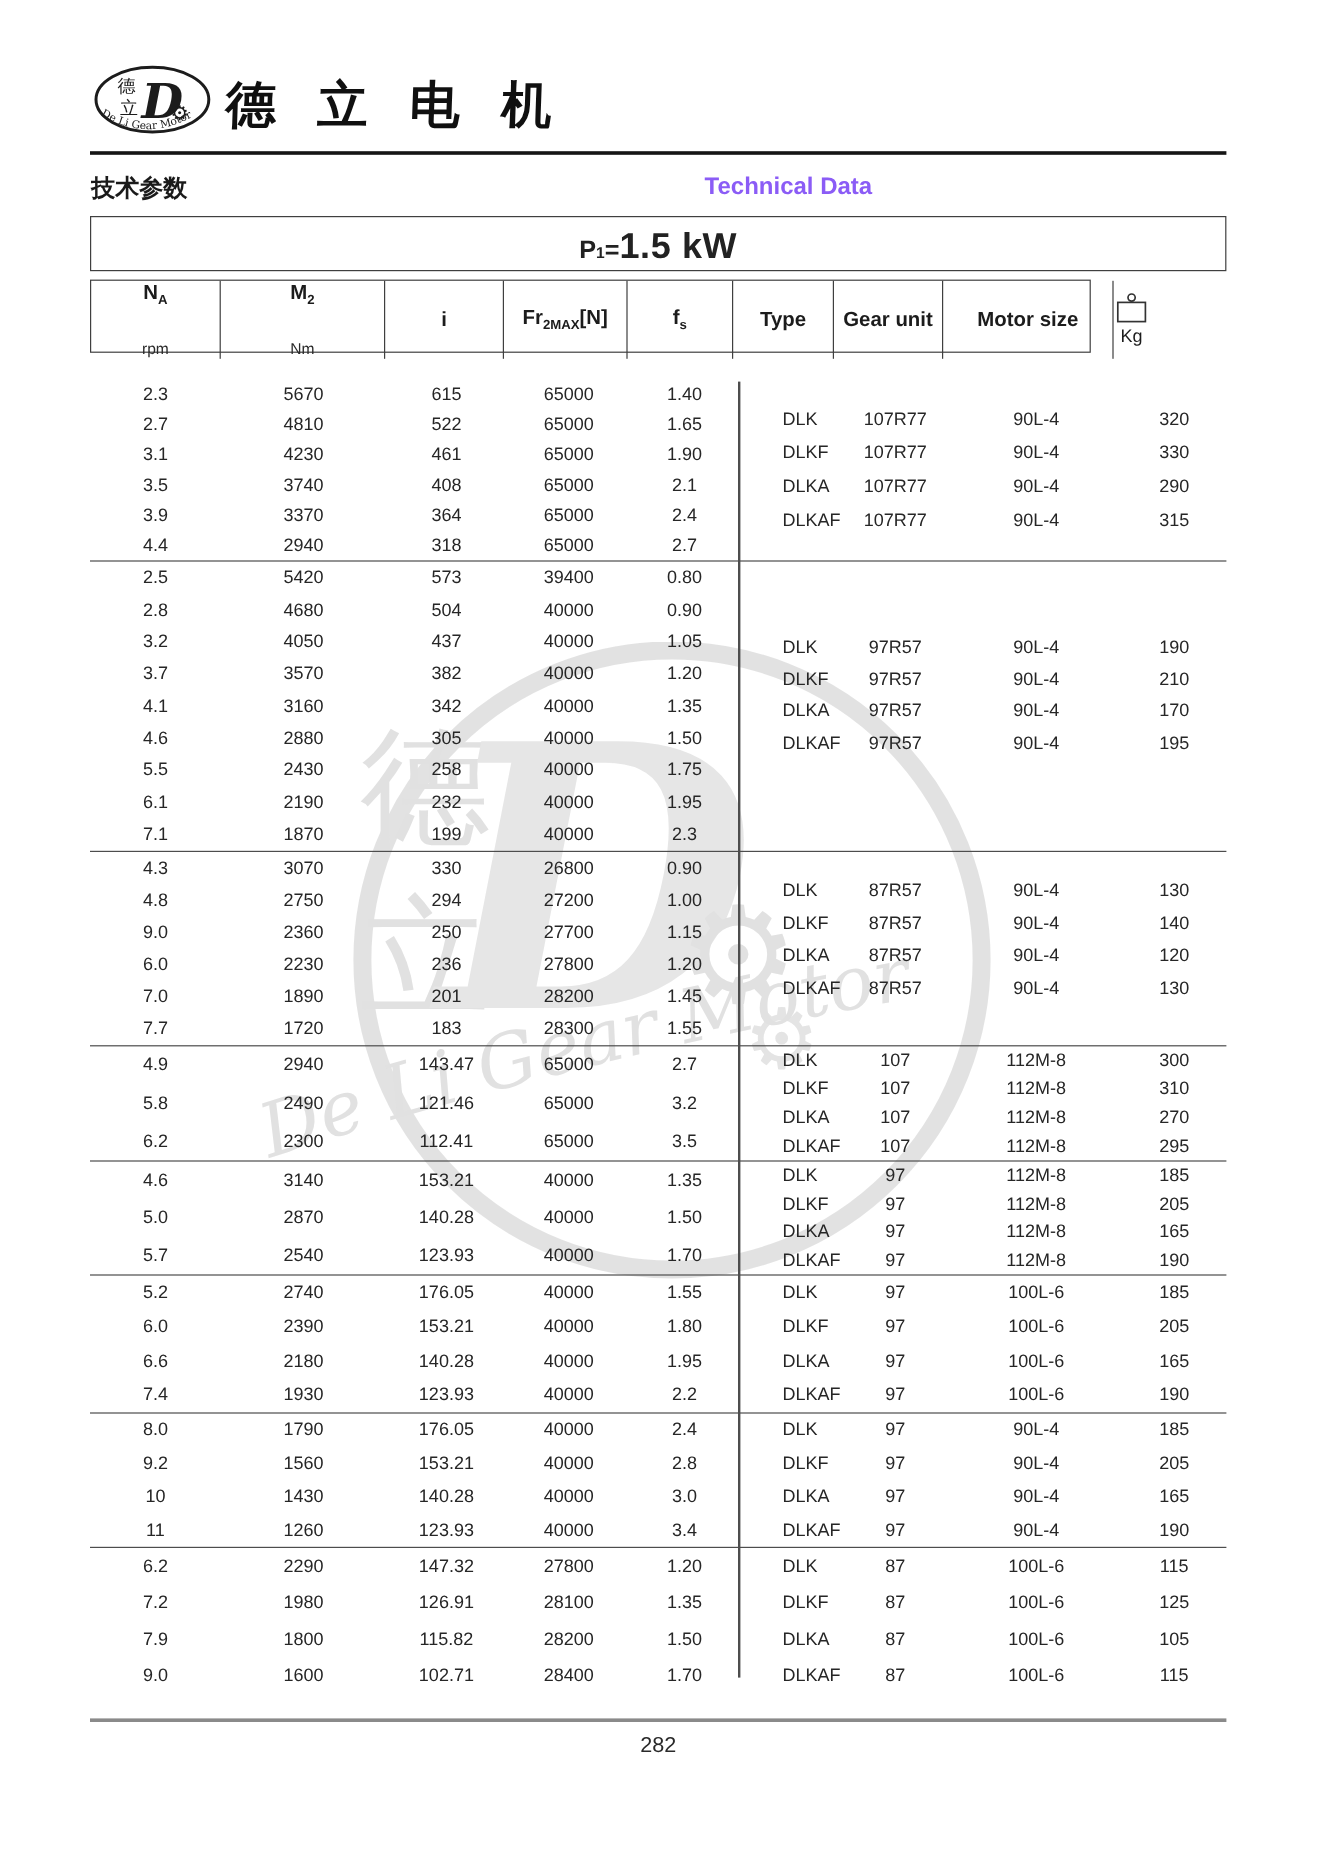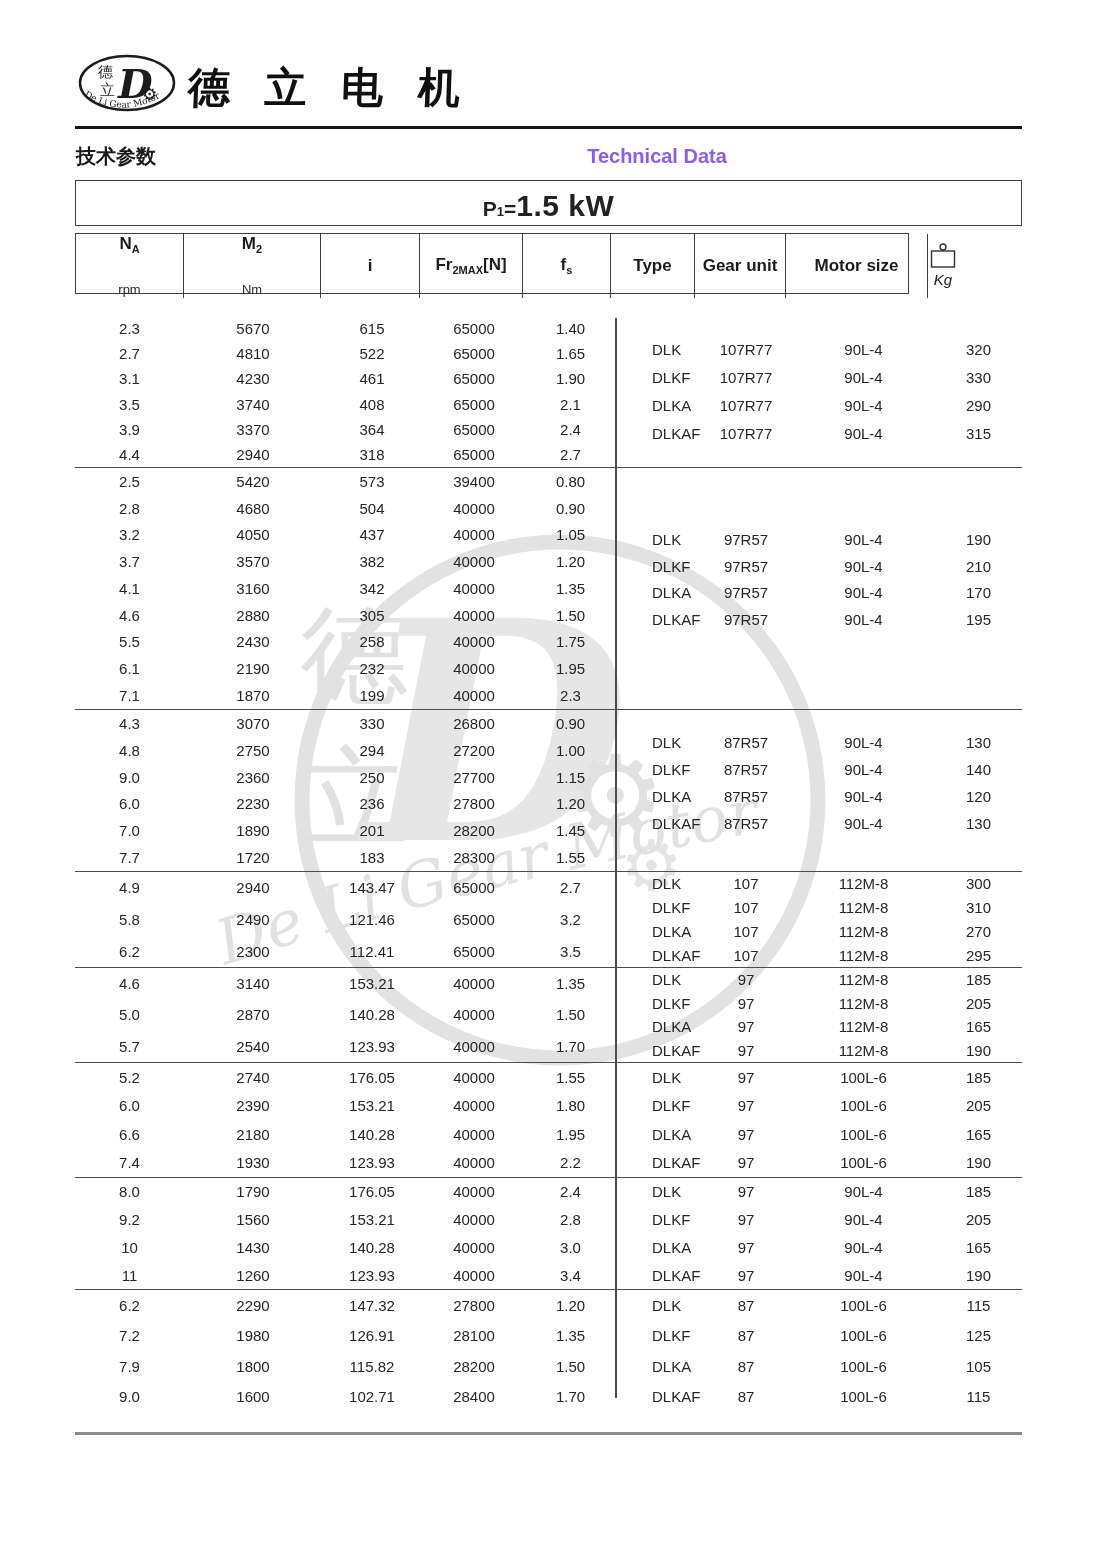--- a/index.html
+++ b/index.html
@@ -25,21 +25,21 @@
 
   
   .header-row{position:absolute;left:75px;top:233px;width:834px;height:61px;border:1.5px solid #3f3f3f;
               box-sizing:border-box;display:grid;grid-template-columns:108px 137px 99px 103px 88px 84px 91px 142px auto;}
   .hcell{border-right:1px solid #3f3f3f;display:flex;flex-direction:column;align-items:center;
          justify-content:center;line-height:1.15;}
   .hcell:last-child{border-right:none;}
   .h-main{font-weight:bold;font-size:17px;color:#1c1c1c;}
   .h-main sub{font-size:11px;}
   .h-sub-unit{font-size:13px;color:#2a2a2a;margin-top:27px;}
-  .kg-cell{gap:1px;font-style:italic;}
+  .kg-cell{gap:1px;}
   .kg-label{font-size:15px;color:#1c1c1c;}
 
   
   .table-body{position:absolute;left:75px;top:300px;width:947px;height:1112px;}
   .body-divider{position:absolute;left:540px;top:18px;width:1.5px;height:1080px;background:#4d4d4d;}
   .block{display:flex;box-sizing:border-box;}
   .block.sep{border-bottom:1.5px solid #4d4d4d;}
   .block-left{width:540px;display:flex;flex-direction:column;justify-content:space-around;box-sizing:border-box;}
   .drow{display:grid;grid-template-columns:109px 138px 100px 104px 89px;}
   .dcell{text-align:center;font-size:15px;color:#262626;}
@@ -649,14 +649,15 @@
             <div class="vcell v0">DLKAF</div>
             <div class="vcell">87</div>
             <div class="vcell">100L-6</div>
             <div class="vcell">115</div>
           </div>
         </div>
       </div>
     </div>
 
   <div class="footer-rule"></div>
+  <div class="page-number">282</div>
 
 </div>
 
 </body></html>

